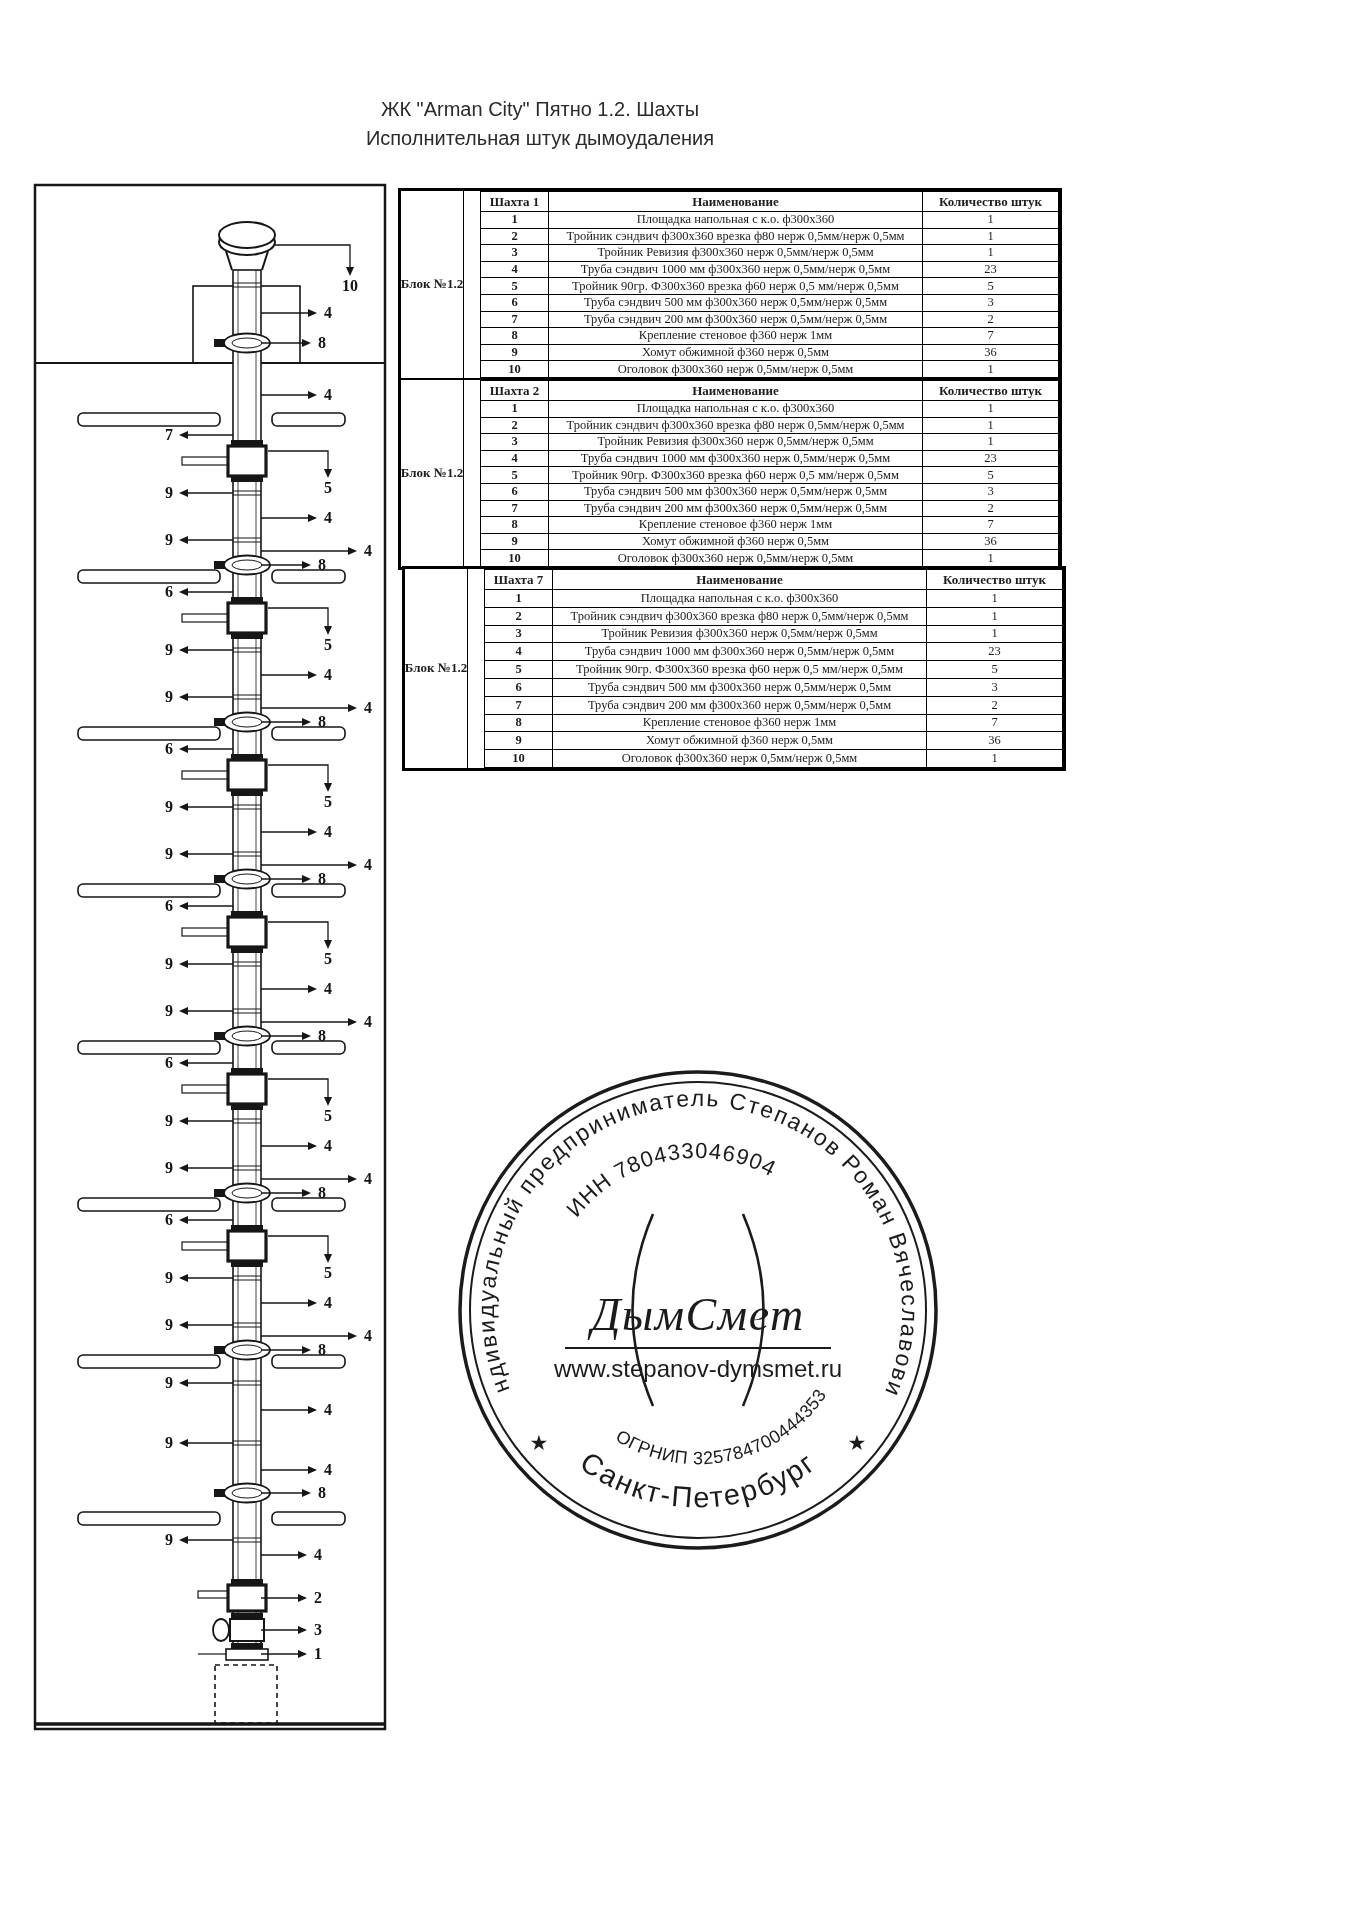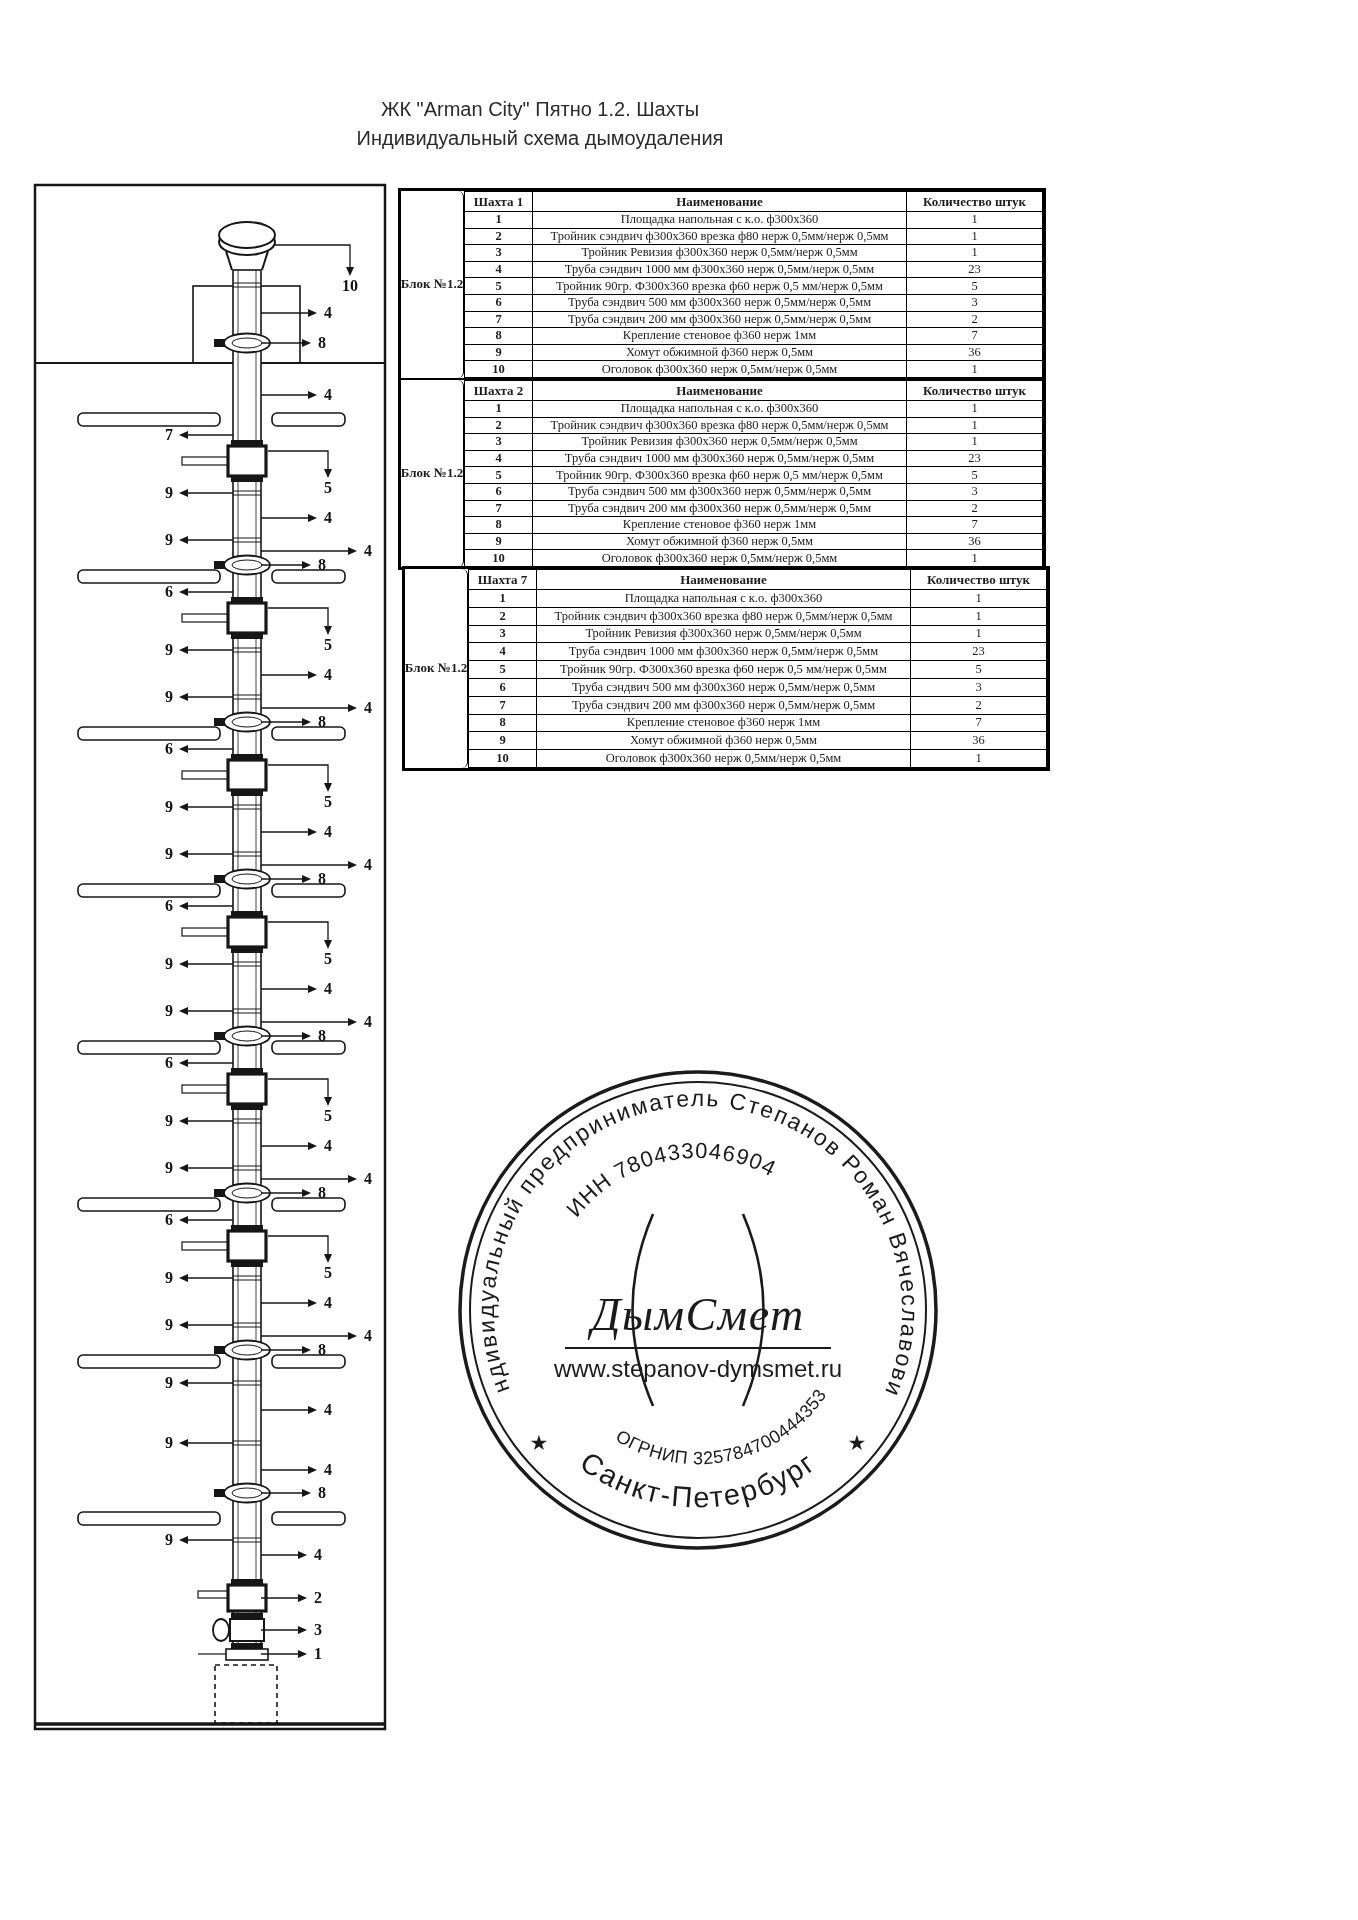--- a/index.html
+++ b/index.html
@@ -24,23 +24,22 @@
     border:3px solid #000;background:#fff;
   }
   #blockA{left:398px;top:188px;}
   #blockB{left:402px;top:566px;}
   .shaft-section{display:flex;align-items:stretch;}
   .shaft-section + .shaft-section{border-top:2px solid #000;}
   .block-label{
     width:62px;display:flex;align-items:center;justify-content:center;
     font-weight:bold;font-size:13px;border-right:1px solid #000;
     white-space:nowrap;
-    border-radius:6px;
   }
-  table.shaft{border-collapse:collapse;table-layout:fixed;width:578px;font-size:12.5px;}
+  table.shaft{border-collapse:collapse;table-layout:fixed;width:578px;font-size:12.5px;margin-left:16px;}
   table.shaft th,table.shaft td{
     border:1px solid #000;padding:0 4px;height:15.6px;line-height:1.05;
     overflow:hidden;white-space:nowrap;
   }
   table.shaft th{font-weight:bold;text-align:center;height:19px;font-size:13px;}
   #blockB table.shaft td{height:16.8px;}
   td.pos{text-align:center;font-weight:bold;}
   td.qty{text-align:center;}
   td.nm{text-align:center;}
   
@@ -55,21 +54,21 @@
   .stamp-ogrnip{font-size:18px;letter-spacing:0.5px;}
   .stamp-brand{font-family:"Liberation Serif",serif;font-style:italic;font-size:46px;letter-spacing:1.5px;fill:#1b1b1b;}
   .stamp-www{font-size:24px;}
   .stamp-star{font-size:21px;}
 </style>
 </head>
 <body>
 
 <div class="doc-title">
   <div>ЖК "Arman City" Пятно 1.2. Шахты</div>
-  <div>Индивидуальный схема дымоудаления</div>
+  <div>Исполнительная штук дымоудаления</div>
 </div>
 
 <svg id="diagram" width="360" height="1550" viewBox="0 0 360 1550">
     <rect x="5" y="2" width="350" height="1544" fill="none" stroke="#161616" stroke-width="2.5"></rect>
     <line x1="5" y1="1541" x2="355" y2="1541" stroke="#161616" stroke-width="3.5"></line>
     <rect x="163" y="103" width="107" height="77" fill="none" stroke="#161616" stroke-width="1.6"></rect>
     <line x1="5" y1="180" x2="355" y2="180" stroke="#161616" stroke-width="2"></line>
     <rect x="203" y="87" width="28" height="1379" fill="#fff" stroke="#161616" stroke-width="1.6"></rect>
     <line x1="208" y1="87" x2="208" y2="1466" stroke="#161616" stroke-width="0.8"></line>
     <line x1="226" y1="87" x2="226" y2="1466" stroke="#161616" stroke-width="0.8"></line>

